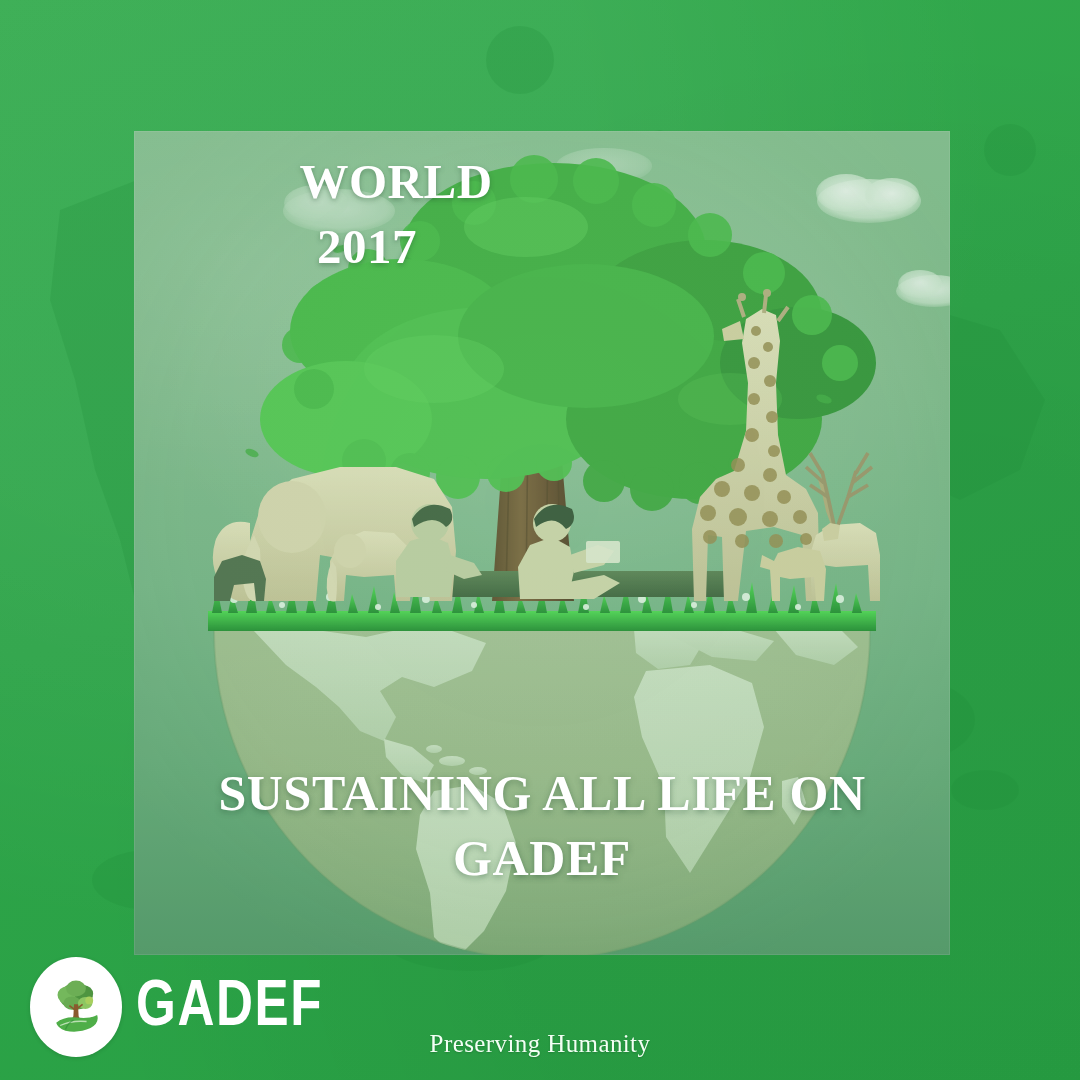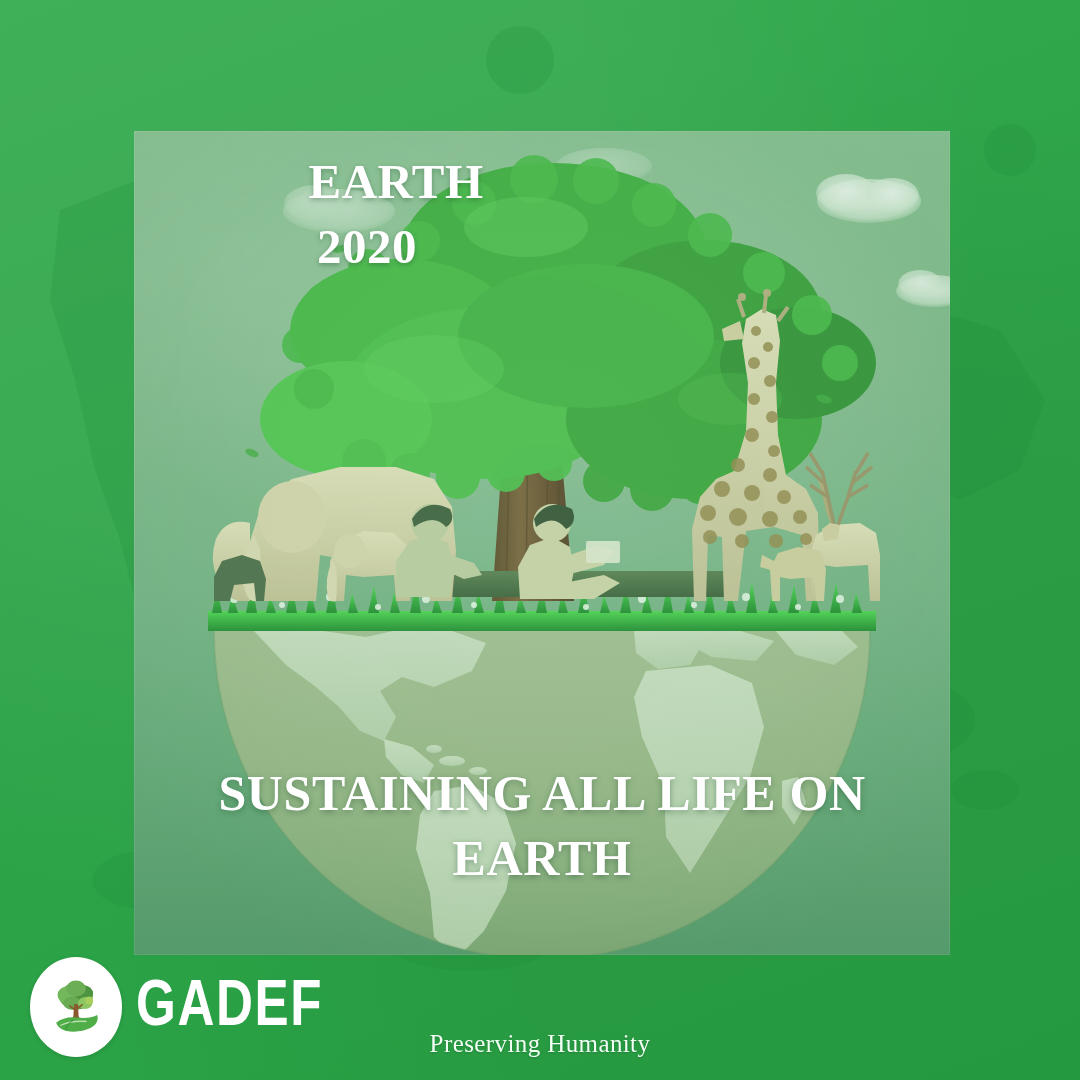--- a/index.html
+++ b/index.html
@@ -456,25 +456,25 @@
           <path d="M430 452 L470 444 L486 452 L460 468 L432 468 Z"></path>
         </g>
         <rect x="452" y="410" width="34" height="22" rx="2" fill="#edf2dd" opacity=".9"></rect>
       </g>
 
       <rect x="0" y="0" width="816" height="824" fill="#4f9b63" opacity=".16"></rect>
       <rect x="0" y="0" width="816" height="824" fill="url(#gCloud)" opacity=".05"></rect>
     </svg>
 
     <div class="headline">
-      <span class="l1">EARTH</span>
-      <span class="l3">2020</span>
+      <span class="l1">WORLD</span>
+      <span class="l3">2017</span>
     </div>
 
-    <div class="overline">SUSTAINING ALL LIFE ON EARTH</div>
+    <div class="overline">SUSTAINING ALL LIFE ON GADEF</div>
   </div>
 
   <div class="footer">
 
     <div class="logo-mark">
       <svg viewBox="0 0 100 100">
 
         <ellipse cx="50" cy="34" rx="25" ry="20" fill="#5ba049"></ellipse>
         <ellipse cx="36" cy="32" rx="14" ry="13" fill="#74b85c"></ellipse>
         <ellipse cx="62" cy="30" rx="14" ry="13" fill="#4e9440"></ellipse>

